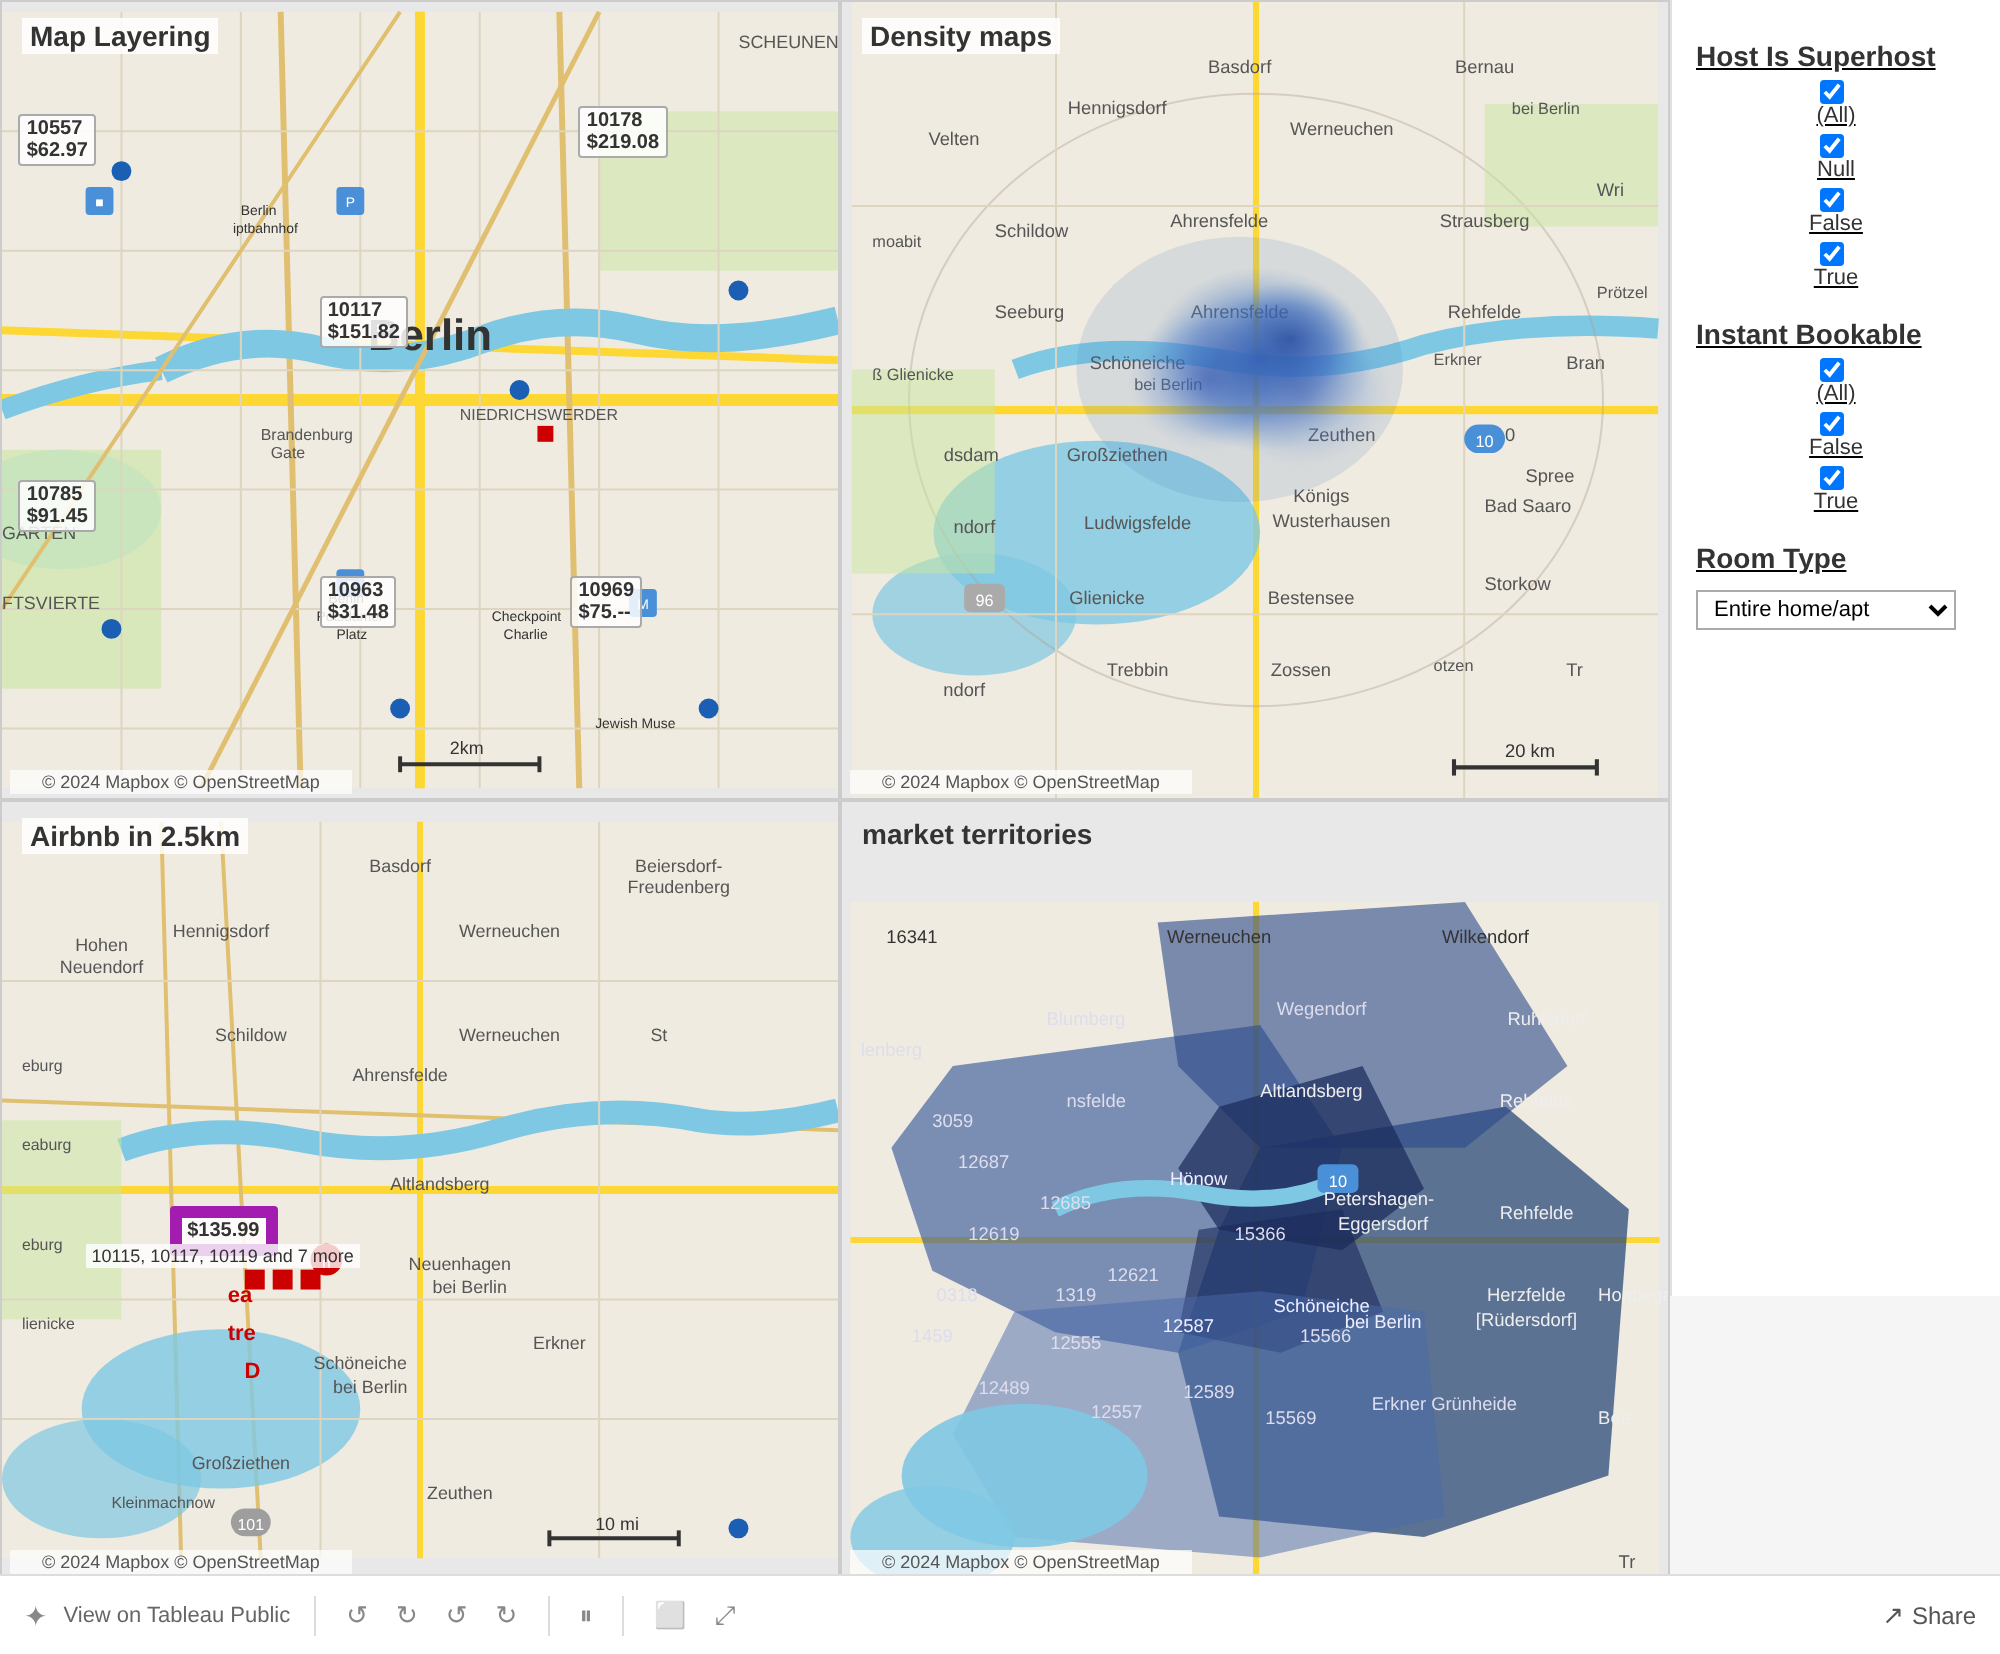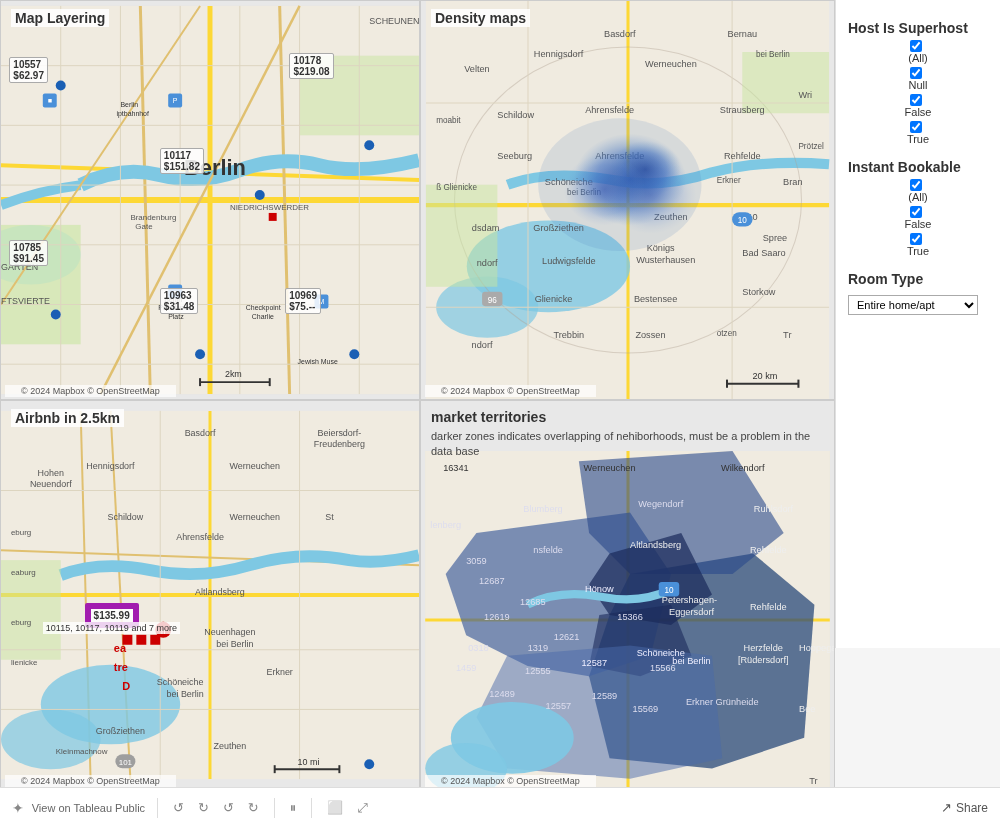--- a/index.html
+++ b/index.html
@@ -9,20 +9,21 @@
       width: 1000px;
       height: 827px;
       overflow: hidden;
       position: relative;
     }
 
     .main-container {
       display: flex;
       width: 1000px;
       height: 648px;
+      text-decoration: underline;
     }
 
     .dashboard-area {
       flex: 1;
       display: grid;
       grid-template-columns: 420px 1fr;
       grid-template-rows: 400px 390px;
       background: white;
     }
 
@@ -520,21 +521,20 @@
 
         <div class="airbnb-label" style="top:62%;left:27%">ea</div>
         <div class="airbnb-label" style="top:67%;left:27%">tre</div>
         <div class="airbnb-label" style="top:72%;left:29%">D</div>
       </div>
       <div class="map-attribution">© 2024 Mapbox  © OpenStreetMap</div>
     </div>
 
     <div class="panel panel-market">
       <div class="panel-title-market">market territories</div>
-      <div class="market-description">darker zones indicates overlapping of nehiborhoods, must be a problem in the data base</div>
       <div class="map-placeholder" style="height:calc(100% - 0px)">
         <svg viewBox="0 0 395 330" class="map-bg" style="top:50px;height:calc(100% - 50px)" xmlns="http://www.w3.org/2000/svg">
           <rect width="395" height="330" fill="#e8e4d8"></rect>
 
           <rect width="395" height="330" fill="#f0ebe0"></rect>
 
           <path d="M0,165 L395,165" stroke="#fdd835" stroke-width="3" fill="none"></path>
           <path d="M198,0 L198,330" stroke="#fdd835" stroke-width="3" fill="none"></path>
 
           <polygon points="200,120 320,100 380,150 370,280 280,310 180,300 160,220 180,160" fill="#2a4a7a" opacity="0.75"></polygon>

